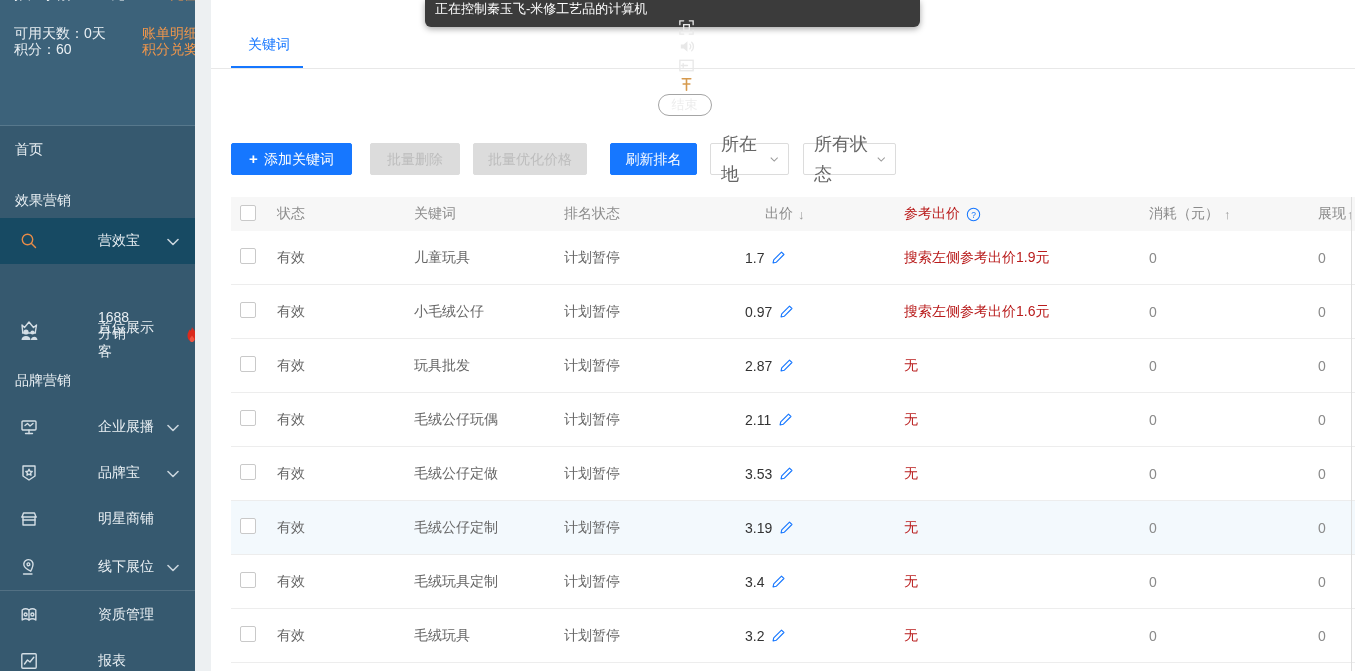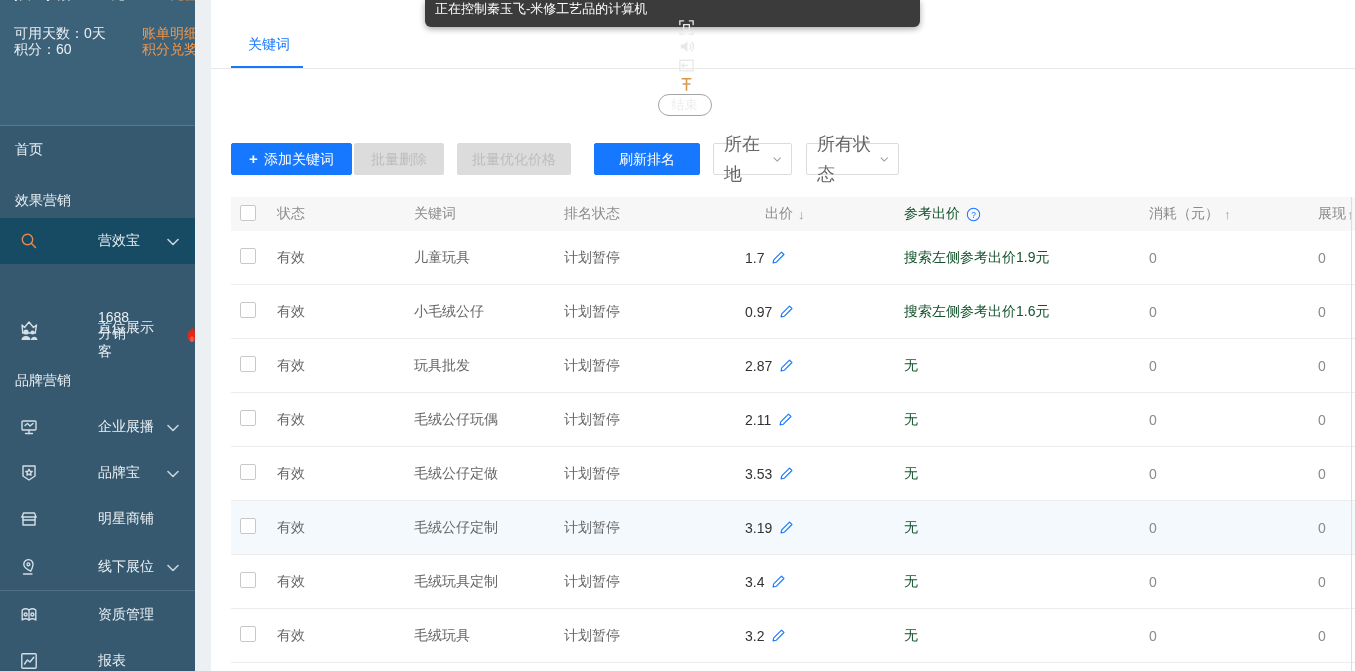--- a/index.html
+++ b/index.html
@@ -49,23 +49,23 @@
   .tab { position:absolute; left:37px; top:36px; font-size:14px; color:#1677FF; cursor:pointer; }
   .tab-underline { position:absolute; left:20px; top:66px; width:72px; height:2px; background:#1677FF; }
   .tab-hairline { position:absolute; left:0; top:68px; width:1144px; height:1px; background:#E8E8E8; }
 
   .toolbar { position:absolute; left:20px; top:143px; display:flex; align-items:center; }
   .btn { height:32px; line-height:30px; font-size:14px; text-align:center; border-radius:2px;
     cursor:pointer; white-space:nowrap; }
   .btn-primary { background:#1677FF; color:#fff; border:1px solid #1677FF; }
   .btn-disabled { background:#DCDCDC; color:#BDBDBD; border:1px solid #DCDCDC; cursor:not-allowed; }
   .btn-add { width:121px; }
-  .btn-del { width:90px; margin-left:2px; }
+  .btn-del { width:90px; margin-left:18px; }
   .btn-opt { width:114px; margin-left:13px; }
-  .btn-refresh { width:106px; margin-left:23px;text-align:center; }
+  .btn-refresh { width:87px; margin-left:23px;text-align:center; }
   .dropdown { height:32px; line-height:30px; border:1px solid #DCDCDC; border-radius:2px;
     background:#fff; color:#666; font-size:18px; padding:0 10px; display:flex; align-items:center;
     cursor:pointer; }
   .dd-loc { width:79px; margin-left:13px; }
   .dd-status { width:93px; margin-left:14px; }
   .dropdown svg { margin-left:7px; stroke:#999; fill:none; stroke-width:1.4; }
   .plus { font-size:15px; margin-right:6px; font-weight:bold; }
 
   
   .table-wrap { position:absolute; left:20px; top:197px; width:1124px; overflow:hidden; }
@@ -74,21 +74,21 @@
   .trow { display:flex; height:54px; align-items:center; border-bottom:1px solid #EDEDED;
     color:#666; font-size:14px; width:1199px; background:#fff; }
   .trow.hl { background:#F3F9FD; }
   .c { flex:none; }
   .c-check { width:46px; padding-left:9px; }
   .c-status { width:137px; }
   .c-keyword { width:150px; }
   .c-rank { width:168px; }
   .c-bid { width:172px; display:flex; align-items:center; padding-left:13px; color:#333; }
   .c-bid .bid-num { margin-right:7px; }
-  .c-ref { width:243px; color:#14532d; }
+  .c-ref { width:243px; color:#b91c1c; }
   .c-cost { width:170px; padding-left:2px; color:#8a8a8a; }
   .c-impr { width:113px; padding-left:1px; color:#8a8a8a; }
   .th-bid { padding-left:33px; color:#8C8C8C; }
   .checkbox { display:inline-block; width:16px; height:16px; border:1px solid #C9C9C9;
     border-radius:2px; background:#fff; cursor:pointer; }
   .sort { color:#999; margin-left:5px; font-size:13px; }
   .qmark { display:inline-flex; margin-left:6px; vertical-align:-2px; }
   .hdr-label { display:flex; align-items:center; }
   .table-right-line { position:absolute; left:1351px; top:197px; width:1px; height:474px; background:#DDDDDD; }
 </style>

